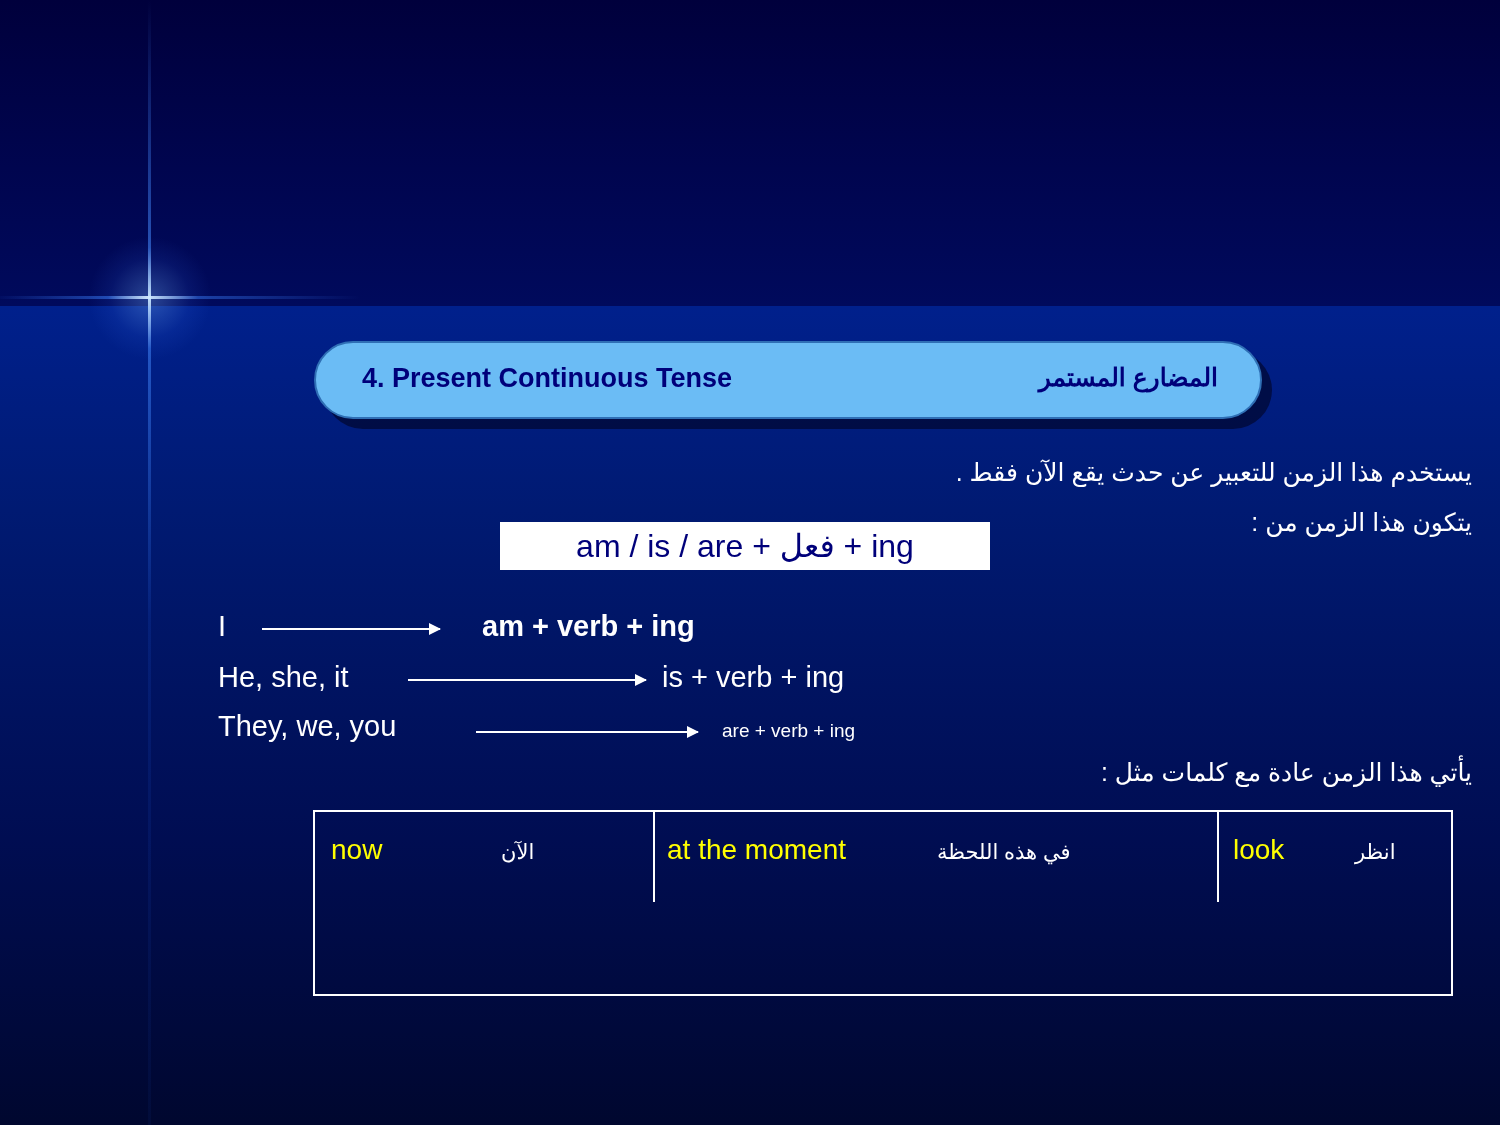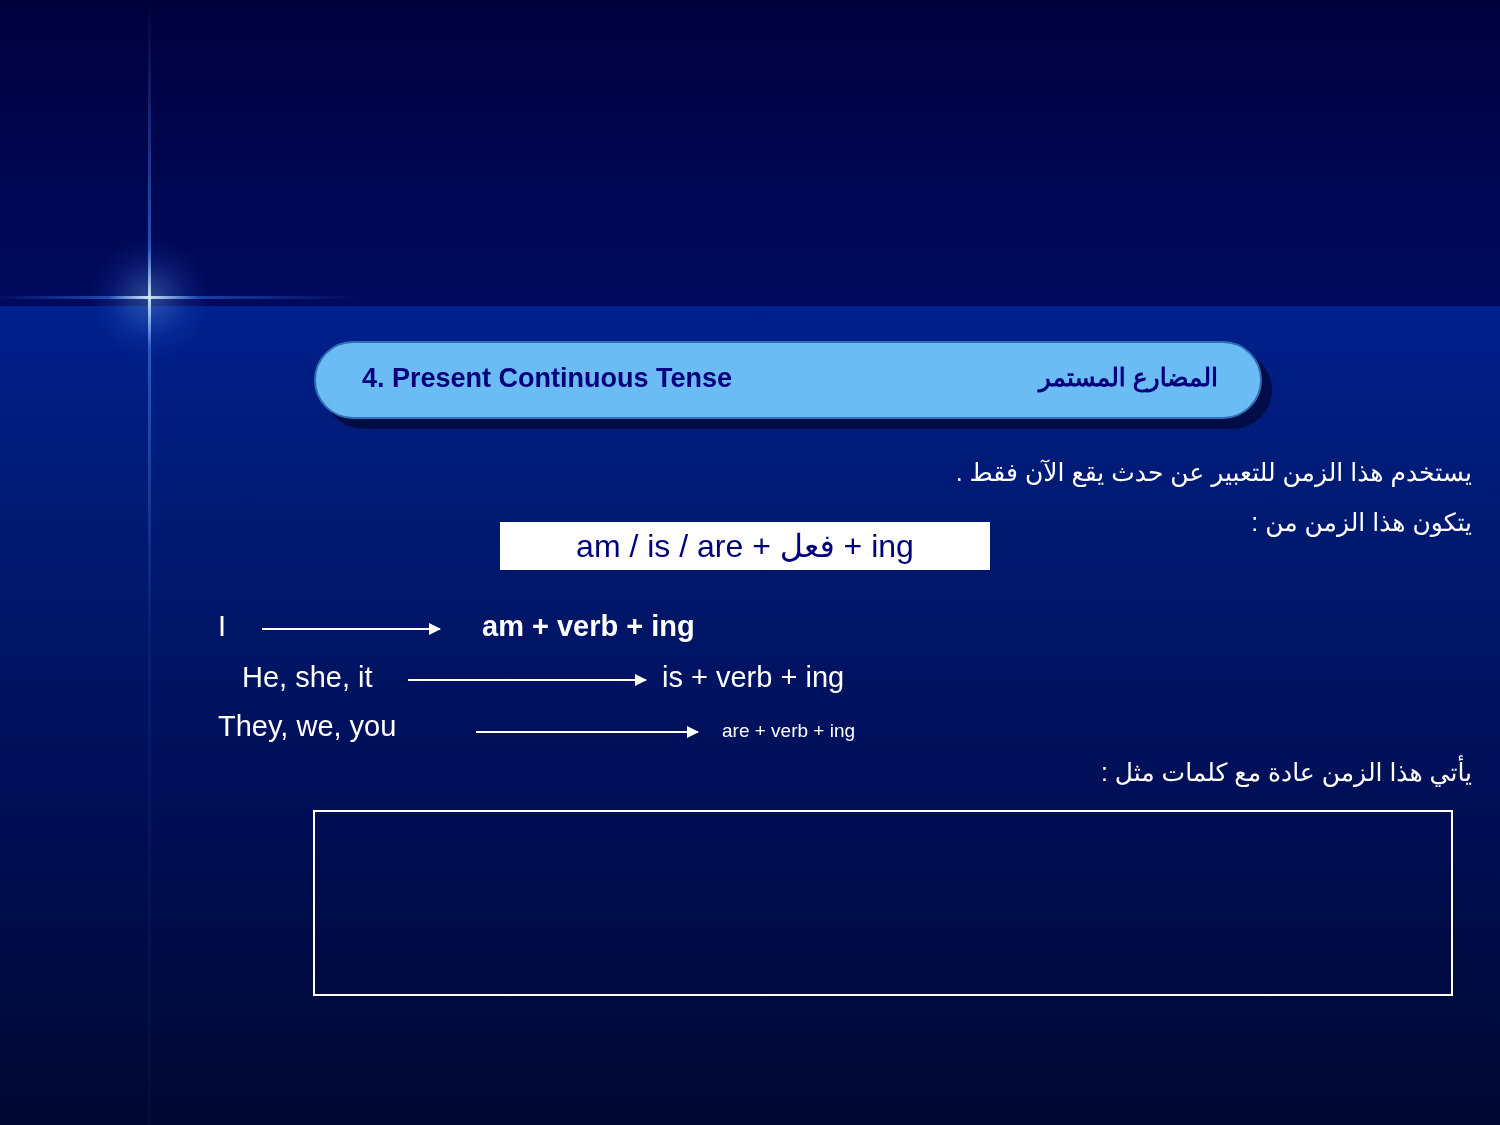--- a/index.html
+++ b/index.html
@@ -224,30 +224,40 @@
     <span class="formula-text">am / is / are + فعل + ing</span>
   </div>
 
   <div>
     <div class="pron-label" style="left:218px; top:610px; color:#fff; font-size:29px;">I</div>
     <div class="arrow" style="left:262px; top:628px; width:178px;"></div>
     <div class="pron-form" style="left:482px; top:610px; color:#fff; font-size:29px;font-weight:bold;">am + verb + ing</div>
   </div>
 
   <div>
-    <div class="pron-label" style="left:218px; top:661px; color:#fff; font-size:29px;margin-left:24px;">He, she, it</div>
+    <div class="pron-label" style="left:218px; top:661px; color:#fff; font-size:29px;">He, she, it</div>
     <div class="arrow" style="left:408px; top:679px; width:238px;"></div>
     <div class="pron-form" style="left:662px; top:661px; color:#fff; font-size:29px;">is + verb + ing</div>
   </div>
 
   <div>
     <div class="pron-label" style="left:218px; top:710px; color:#fff; font-size:29px;">They, we, you</div>
     <div class="arrow" style="left:476px; top:731px; width:222px;"></div>
     <div class="pron-form" style="left:722px; top:720px; color:#fff; font-size:19px;">are + verb + ing</div>
   </div>
 
   <div class="ar-line" id="ar3">يأتي هذا الزمن عادة مع كلمات مثل :</div>
 
   <div class="wordtable">
 
+    <div class="wt-row wt-row-1">
+      <div class="wt-divider" style="left:338px; height:90px;"></div>
+      <div class="wt-divider" style="left:902px; height:90px;"></div>
+      <div class="cell-en" style="left:16px; top:22px;">now</div>
+      <div class="cell-ar" style="left:186px; top:28px;">الآن</div>
+      <div class="cell-en" style="left:352px; top:22px;">at the moment</div>
+      <div class="cell-ar" style="left:622px; top:28px;">في هذه اللحظة</div>
+      <div class="cell-en" style="left:918px; top:22px;">look</div>
+      <div class="cell-ar" style="left:1040px; top:28px;">انظر</div>
+    </div>
 
   </div>
 </div>
 
 </body></html>

